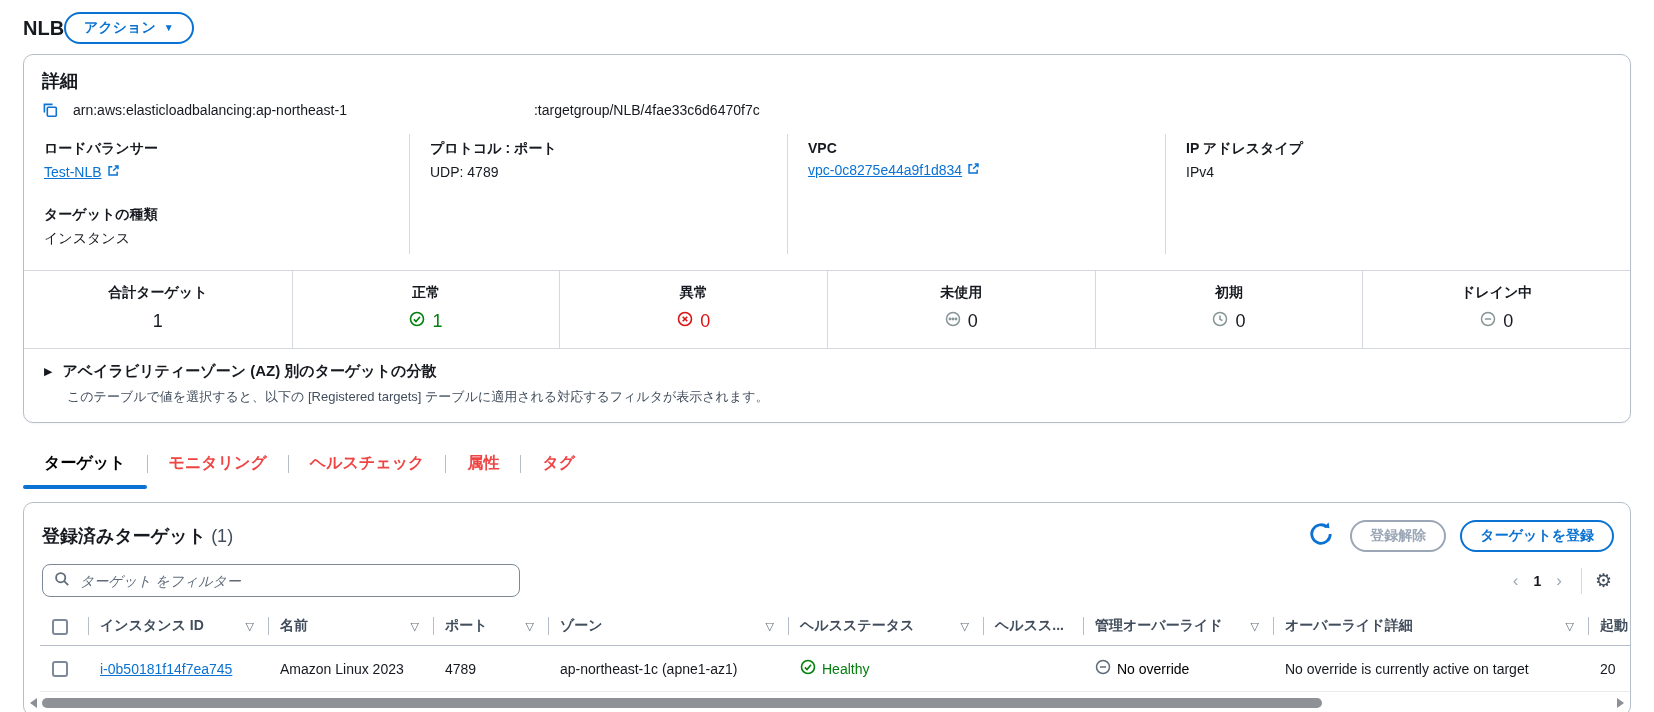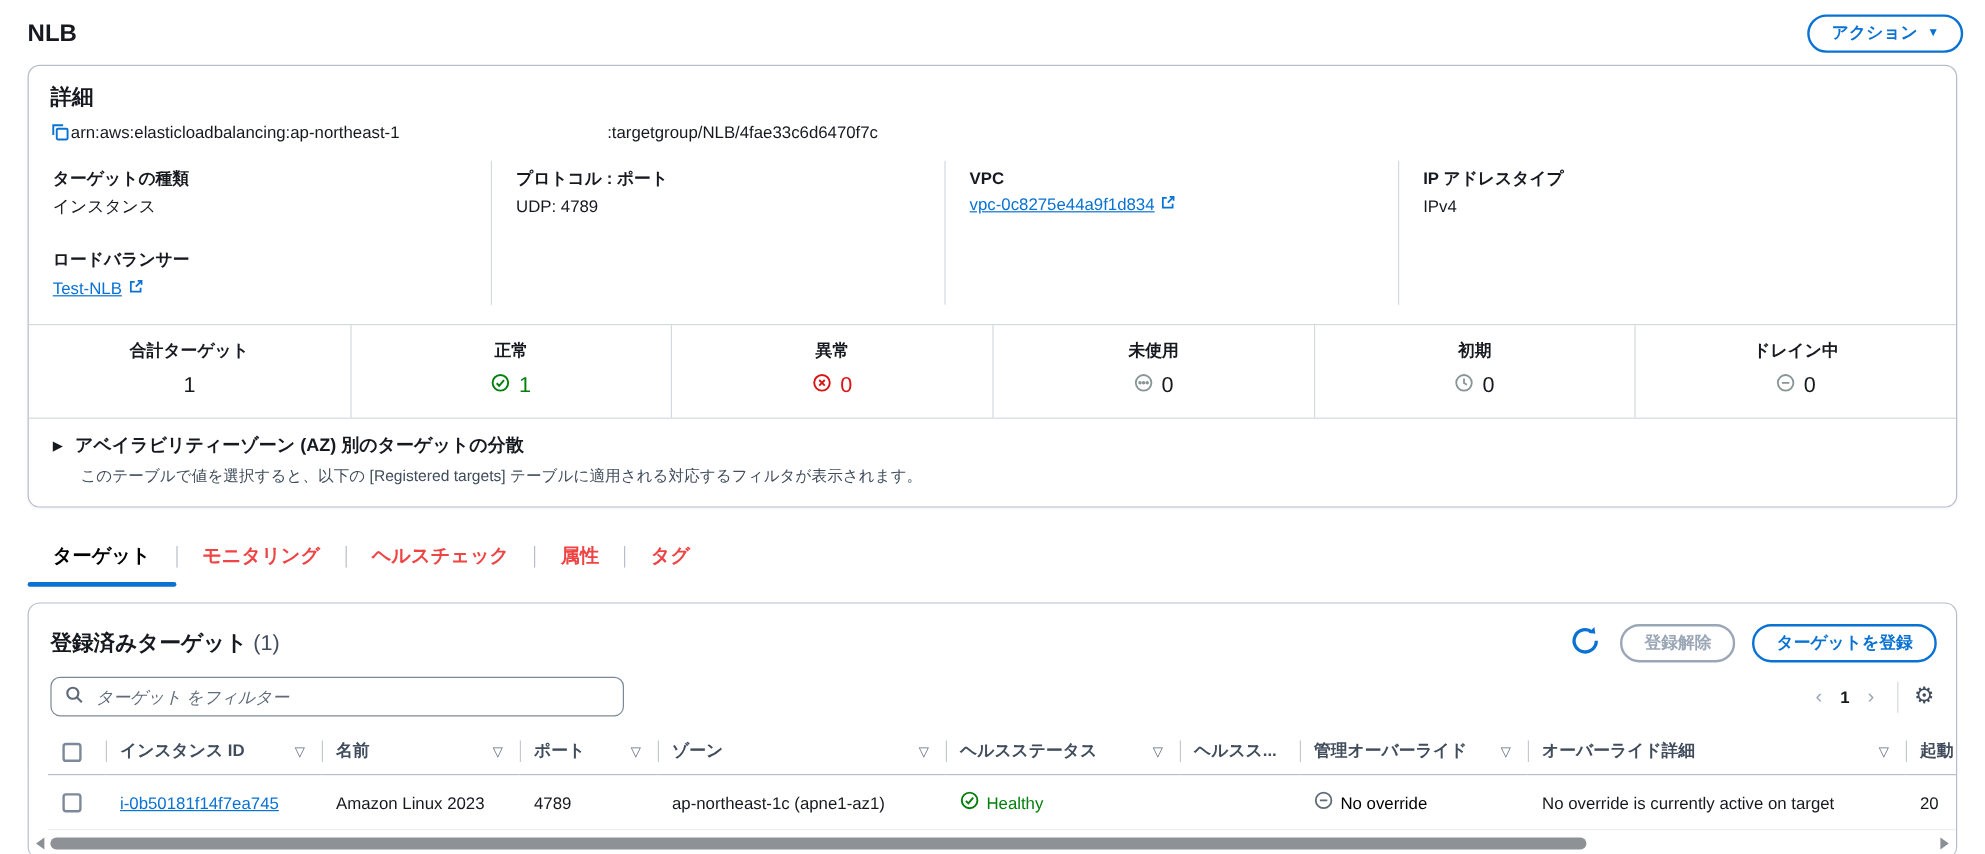--- a/index.html
+++ b/index.html
@@ -4,36 +4,36 @@
 <style>
   * { box-sizing: border-box; }
   html,body { margin:0; padding:0; }
   body {
     width:1654px; height:712px; overflow:hidden;
     background:#fff; color:#16191f;
     font-family:"Liberation Sans","DejaVu Sans",sans-serif;
     font-size:14px;
   }
   
-  .page-header { display:flex; justify-content:space-between; align-items:center; padding:12px 18px 10px 23px; }
+  .page-header { display:flex; align-items:center; padding:12px 18px 10px 23px; }
   .page-title { font-size:20px; font-weight:700; margin:0; }
   .btn {
     background:#fff; border:2px solid #0972d3; color:#0972d3;
     font-weight:700; font-size:14px; border-radius:20px;
     padding:5px 18px; cursor:pointer; display:inline-flex; align-items:center; gap:8px;
     font-family:inherit;
   }
   .btn .caret { font-size:10px; line-height:1; }
   .btn.disabled { border-color:#9ba7b6; color:#9ba7b6; cursor:default; }
   
   .card { margin:0 23px; border:1px solid #b6bec9; border-radius:10px; background:#fff; box-shadow:0 1px 2px rgba(0,0,0,.04); }
   
   .details-head { padding:14px 18px 2px; }
   .details-heading { font-size:18px; font-weight:700; margin:0; }
-  .arn-row { display:flex; align-items:center; gap:1px; padding:7px 18px 10px; }
+  .arn-row { display:flex; align-items:center; gap:15px; padding:7px 18px 10px; }
   .arn-suffix { margin-left:172px; }
   .details-grid { display:grid; grid-template-columns:385px 378px 378px 1fr; padding:6px 0 16px; }
   .details-col { padding:6px 20px; }
   .details-col + .details-col { border-left:1px solid #d5d9dd; }
   .field-label { font-weight:700; margin-bottom:6px; }
   .field + .field { margin-top:26px; }
   .link { color:#0972d3; text-decoration:underline; cursor:pointer; }
   .link-row { display:inline-flex; align-items:center; gap:5px; }
   
   .stats-row { display:grid; grid-template-columns:repeat(6,1fr); border-top:1px solid #d5d9dd; }
@@ -113,35 +113,35 @@
         <rect x="5.3" y="5.3" width="9" height="9" rx="1"></rect>
         <path d="M10.6 2.4H2.4v8.2"></path>
       </svg>
     </span>
     <span>arn:aws:elasticloadbalancing:ap-northeast-1</span>
     <span class="arn-suffix">:targetgroup/NLB/4fae33c6d6470f7c</span>
   </div>
   <div class="details-grid">
     <div class="details-col">
       <div class="field">
-        <div class="field-label">ターゲットの種類</div>
-        <div>インスタンス</div>
-      </div>
-      <div class="field">
         <div class="field-label">ロードバランサー</div>
         <span class="link-row">
           <a class="link">Test-NLB</a>
           <span>
             <svg width="13" height="13" viewBox="0 0 16 16" fill="none" stroke="#0972d3" stroke-width="1.8">
               <path d="M12.5 9.5v4H2.5v-10H6.5"></path>
                 <path d="M9.5 2.5h4v4"></path>
                 <path d="M13.3 2.7L7.6 8.4"></path>
             </svg>
           </span>
         </span>
+      </div>
+      <div class="field">
+        <div class="field-label">ターゲットの種類</div>
+        <div>インスタンス</div>
       </div>
     </div>
     <div class="details-col">
       <div class="field">
         <div class="field-label">プロトコル : ポート</div>
         <div>UDP: 4789</div>
       </div>
     </div>
     <div class="details-col">
       <div class="field">

